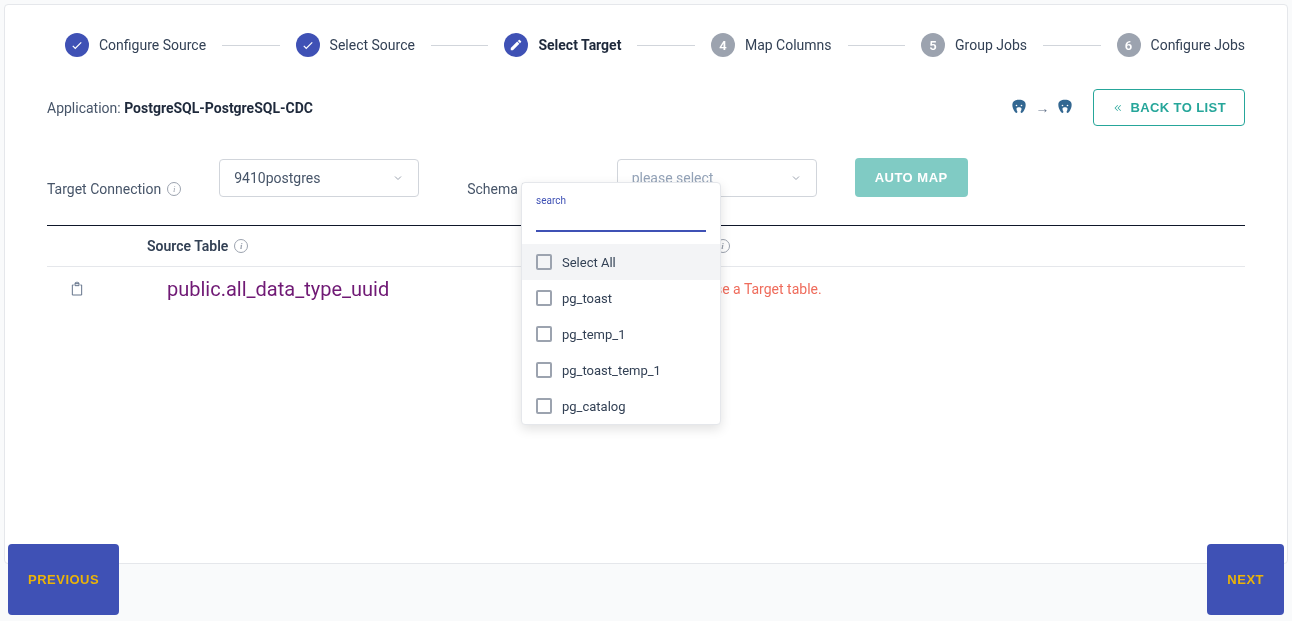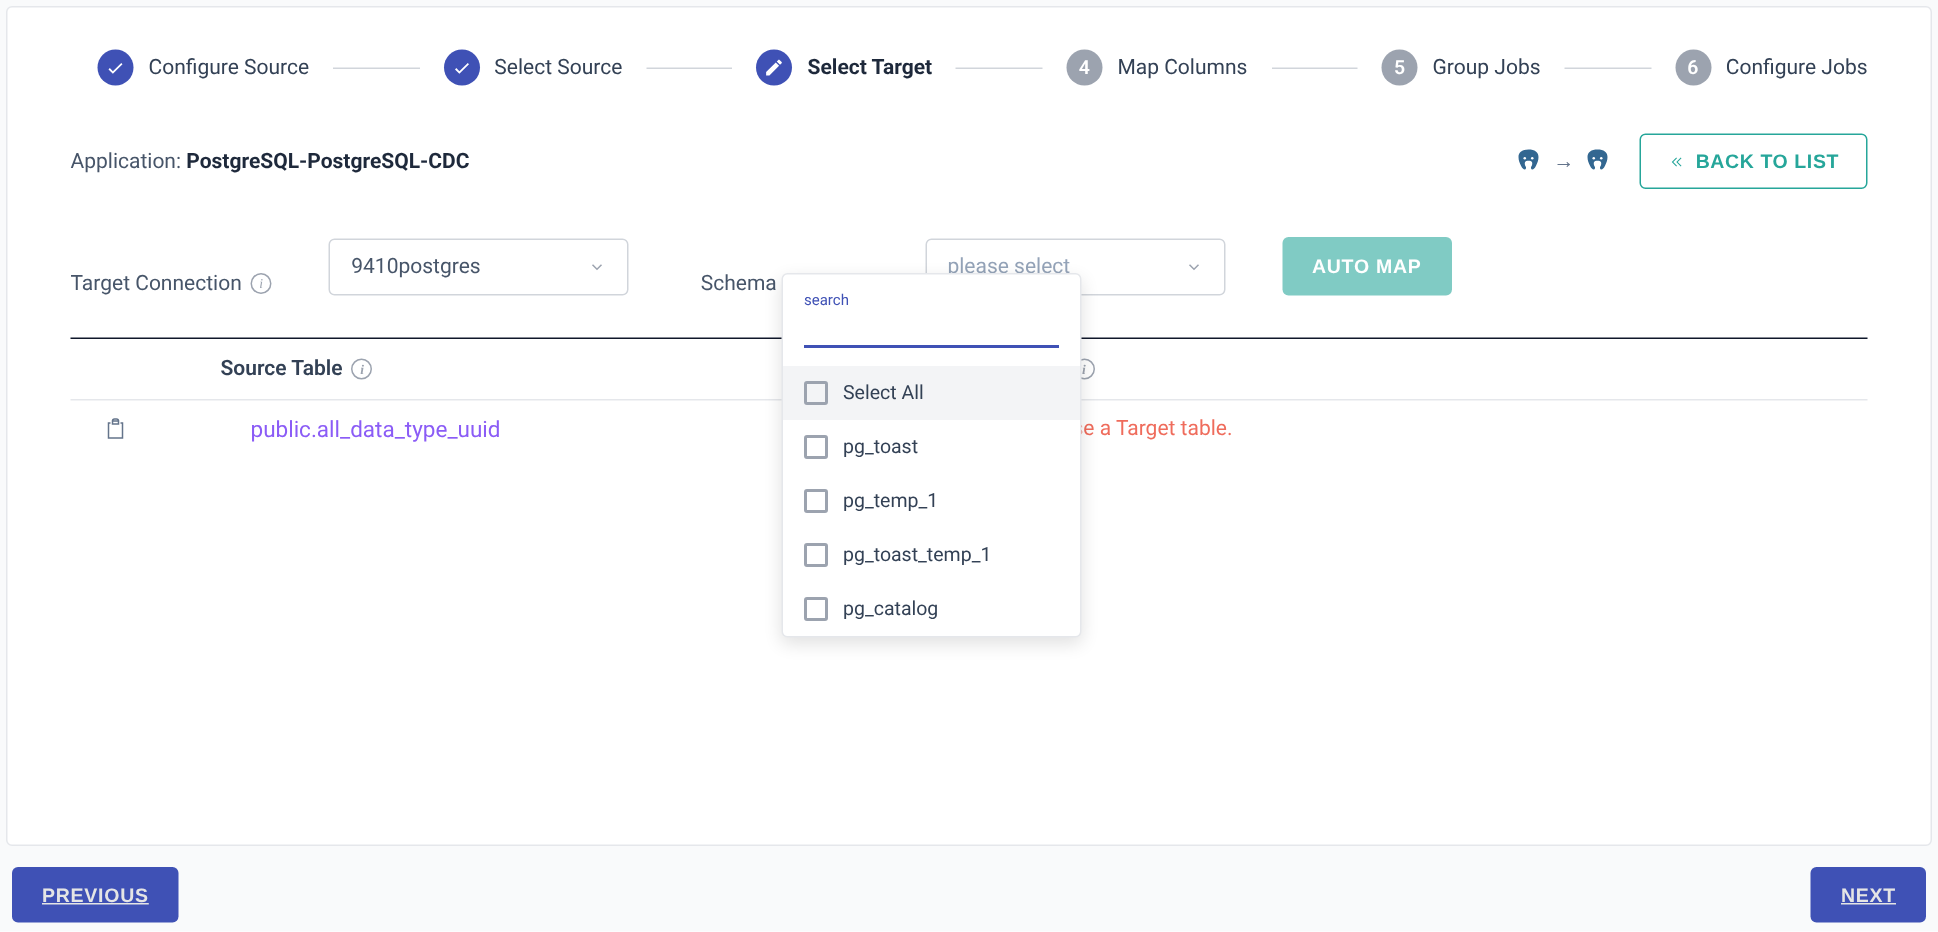--- a/index.html
+++ b/index.html
@@ -220,22 +220,22 @@
       justify-content: center;
     }
     .clipboard-icon {
       width: 16px;
       height: 16px;
       color: #64748b;
     }
     .td-source {
       width: 430px;
       padding-left: 60px;
-      font-size: 15px;
-      color: #8b5cf6;
+      font-size: 20px;
+      color: #701a75;
     }
     .td-target {
       font-size: 14px;
       color: #ef6c5c;
       padding-left: 170px;
     }
     .dropdown-panel {
       position: absolute;
       top: 177px;
       left: 516px;
@@ -297,29 +297,28 @@
       position: absolute;
       bottom: 6px;
       left: 4px;
       right: 4px;
       display: flex;
       justify-content: space-between;
       padding: 0 4px;
     }
     .nav-btn {
       background: #3f51b5;
-      color: #e5e5e5;
+      color: #eab308;
       border: none;
       border-radius: 4px;
-      padding: 11px 20px;
+      padding: 28px 20px;
       font-size: 13px;
       font-weight: 700;
       letter-spacing: 0.5px;
       cursor: pointer;
-      text-decoration: underline;
     }
     .elephant-icon {
       width: 20px;
       height: 20px;
     }
     .schema-field-wrap {
       position: relative;
     }
   </style>
 </head>

